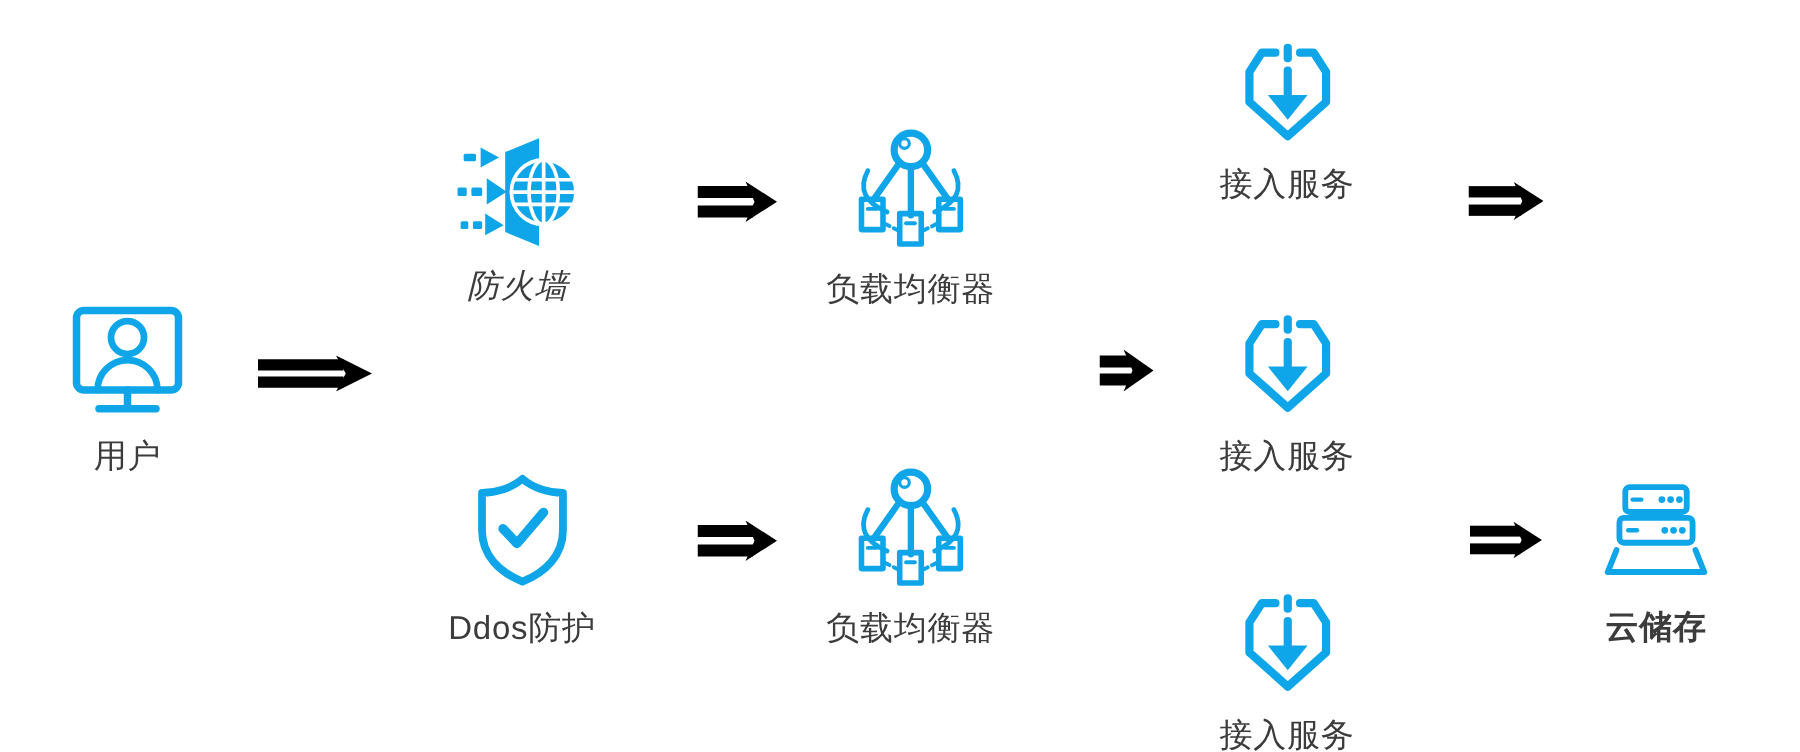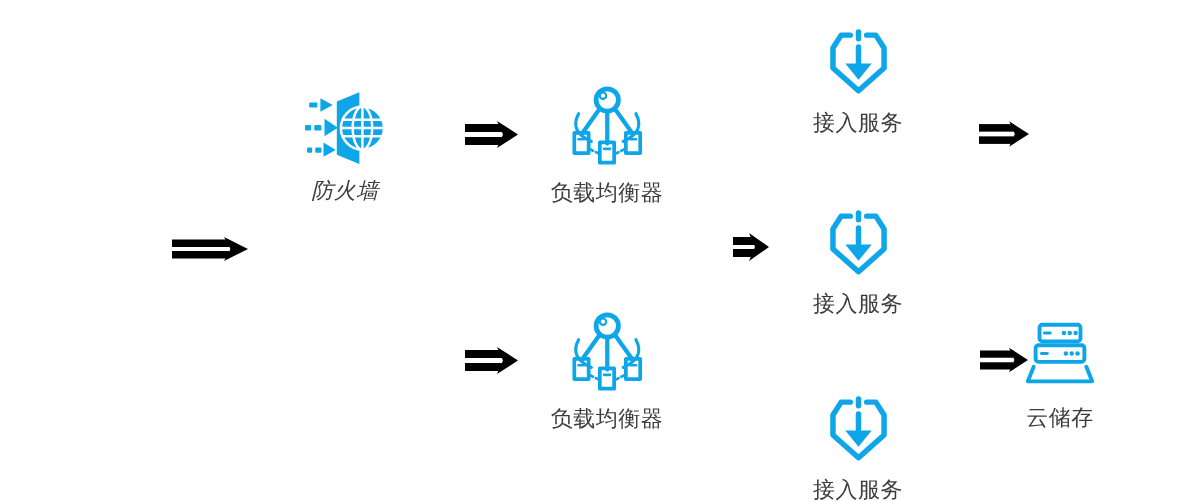--- a/index.html
+++ b/index.html
@@ -26,20 +26,30 @@
     color: var(--label, #3c3c3c);
     white-space: nowrap;
   }
   .arrow { position: absolute; color: var(--arrow, #000); display: block; }
 </style>
 </head>
 <body>
 
 <div class="stage">
 
+  <div class="node" style="left:85px;top:200px;">
+    <svg class="icon" width="80" height="80" viewBox="0 0 80 80" stroke="currentColor" stroke-linecap="round" stroke-linejoin="round" fill="none">
+      <rect x="6" y="7" width="68" height="53" rx="5" stroke-width="5"></rect>
+      <circle cx="40" cy="25" r="11" stroke-width="4.5"></circle>
+      <path d="M20 60 A20 20 0 0 1 60 60" stroke-width="4.5"></path>
+      <line x1="40" y1="60" x2="40" y2="70" stroke-width="5"></line>
+      <line x1="21" y1="72.5" x2="59" y2="72.5" stroke-width="5"></line>
+    </svg>
+    <div class="label">用户</div>
+  </div>
 
   <svg class="arrow" style="left:172px;top:237px;" width="76" height="24" viewBox="0 0 76 24" fill="currentColor">
     <rect x="0" y="2.5" width="57" height="7.5"></rect>
     <rect x="0" y="14" width="57" height="7.5"></rect>
     <polygon points="52,0 76,12 52,24 58.5,12"></polygon>
   </svg>
 
   <div class="node" style="left:345px;top:85px;font-style:italic;">
     <svg class="icon" width="82" height="82" viewBox="0 0 80 80">
       <circle cx="57" cy="42" r="21" fill="currentColor"></circle>
@@ -129,20 +139,27 @@
     <div class="label">接入服务</div>
   </div>
 
   <svg class="arrow" style="left:979px;top:121px;" width="50" height="26" viewBox="0 0 53 27" fill="currentColor">
     <rect x="0" y="3" width="37" height="8"></rect>
     <rect x="0" y="16" width="37" height="8"></rect>
     <polygon points="32,0 53,13.5 32,27 38,13.5"></polygon>
   </svg>
 
 
+  <div class="node" style="left:348px;top:312px;">
+    <svg class="icon" width="83" height="83" viewBox="0 0 80 80" stroke="currentColor" stroke-linecap="round" stroke-linejoin="round" fill="none">
+      <path d="M40 7 C47 13 57 16 66 16 L66 40 C66 56 55 67 40 73 C25 67 14 56 14 40 L14 16 C23 16 33 13 40 7 Z" stroke-width="5"></path>
+      <path d="M27.5 39 L36.5 48.5 L53.5 28.5" stroke-width="6"></path>
+    </svg>
+    <div class="label">Ddos防护</div>
+  </div>
 
   <svg class="arrow" style="left:465px;top:347px;" width="53" height="27" viewBox="0 0 53 27" fill="currentColor">
     <rect x="0" y="3" width="37" height="8"></rect>
     <rect x="0" y="16" width="37" height="8"></rect>
     <polygon points="32,0 53,13.5 32,27 38,13.5"></polygon>
   </svg>
 
   <div class="node" style="left:607px;top:310px;">
     <svg class="icon" width="85" height="85" viewBox="0 0 80 80" stroke="currentColor" stroke-linecap="round" stroke-linejoin="round" fill="none">
       <circle cx="40" cy="15" r="10.5" stroke-width="4.5"></circle>
@@ -163,21 +180,21 @@
     </svg>
     <div class="label">负载均衡器</div>
   </div>
 
   <svg class="arrow" style="left:980px;top:347px;" width="48" height="26" viewBox="0 0 53 27" fill="currentColor">
     <rect x="0" y="3" width="37" height="8"></rect>
     <rect x="0" y="16" width="37" height="8"></rect>
     <polygon points="32,0 53,13.5 32,27 38,13.5"></polygon>
   </svg>
 
-  <div class="node" style="left:1060px;top:316px;">
+  <div class="node" style="left:1104px;top:316px;font-weight:bold;">
     <svg class="icon" width="78" height="78" viewBox="0 0 80 80" stroke="currentColor" stroke-linecap="round" stroke-linejoin="round" fill="none">
       <rect x="19" y="9" width="42" height="17" rx="3" stroke-width="4"></rect>
       <rect x="15" y="30" width="50" height="17" rx="3" stroke-width="4"></rect>
       <line x1="24" y1="17.5" x2="30" y2="17.5" stroke-width="3"></line>
       <circle cx="44" cy="17.5" r="2.3" fill="currentColor" stroke="none"></circle>
       <circle cx="50" cy="17.5" r="2.3" fill="currentColor" stroke="none"></circle>
       <circle cx="56" cy="17.5" r="2.3" fill="currentColor" stroke="none"></circle>
       <line x1="21" y1="38.5" x2="27" y2="38.5" stroke-width="3"></line>
       <circle cx="46" cy="38.5" r="2.3" fill="currentColor" stroke="none"></circle>
       <circle cx="52" cy="38.5" r="2.3" fill="currentColor" stroke="none"></circle>

